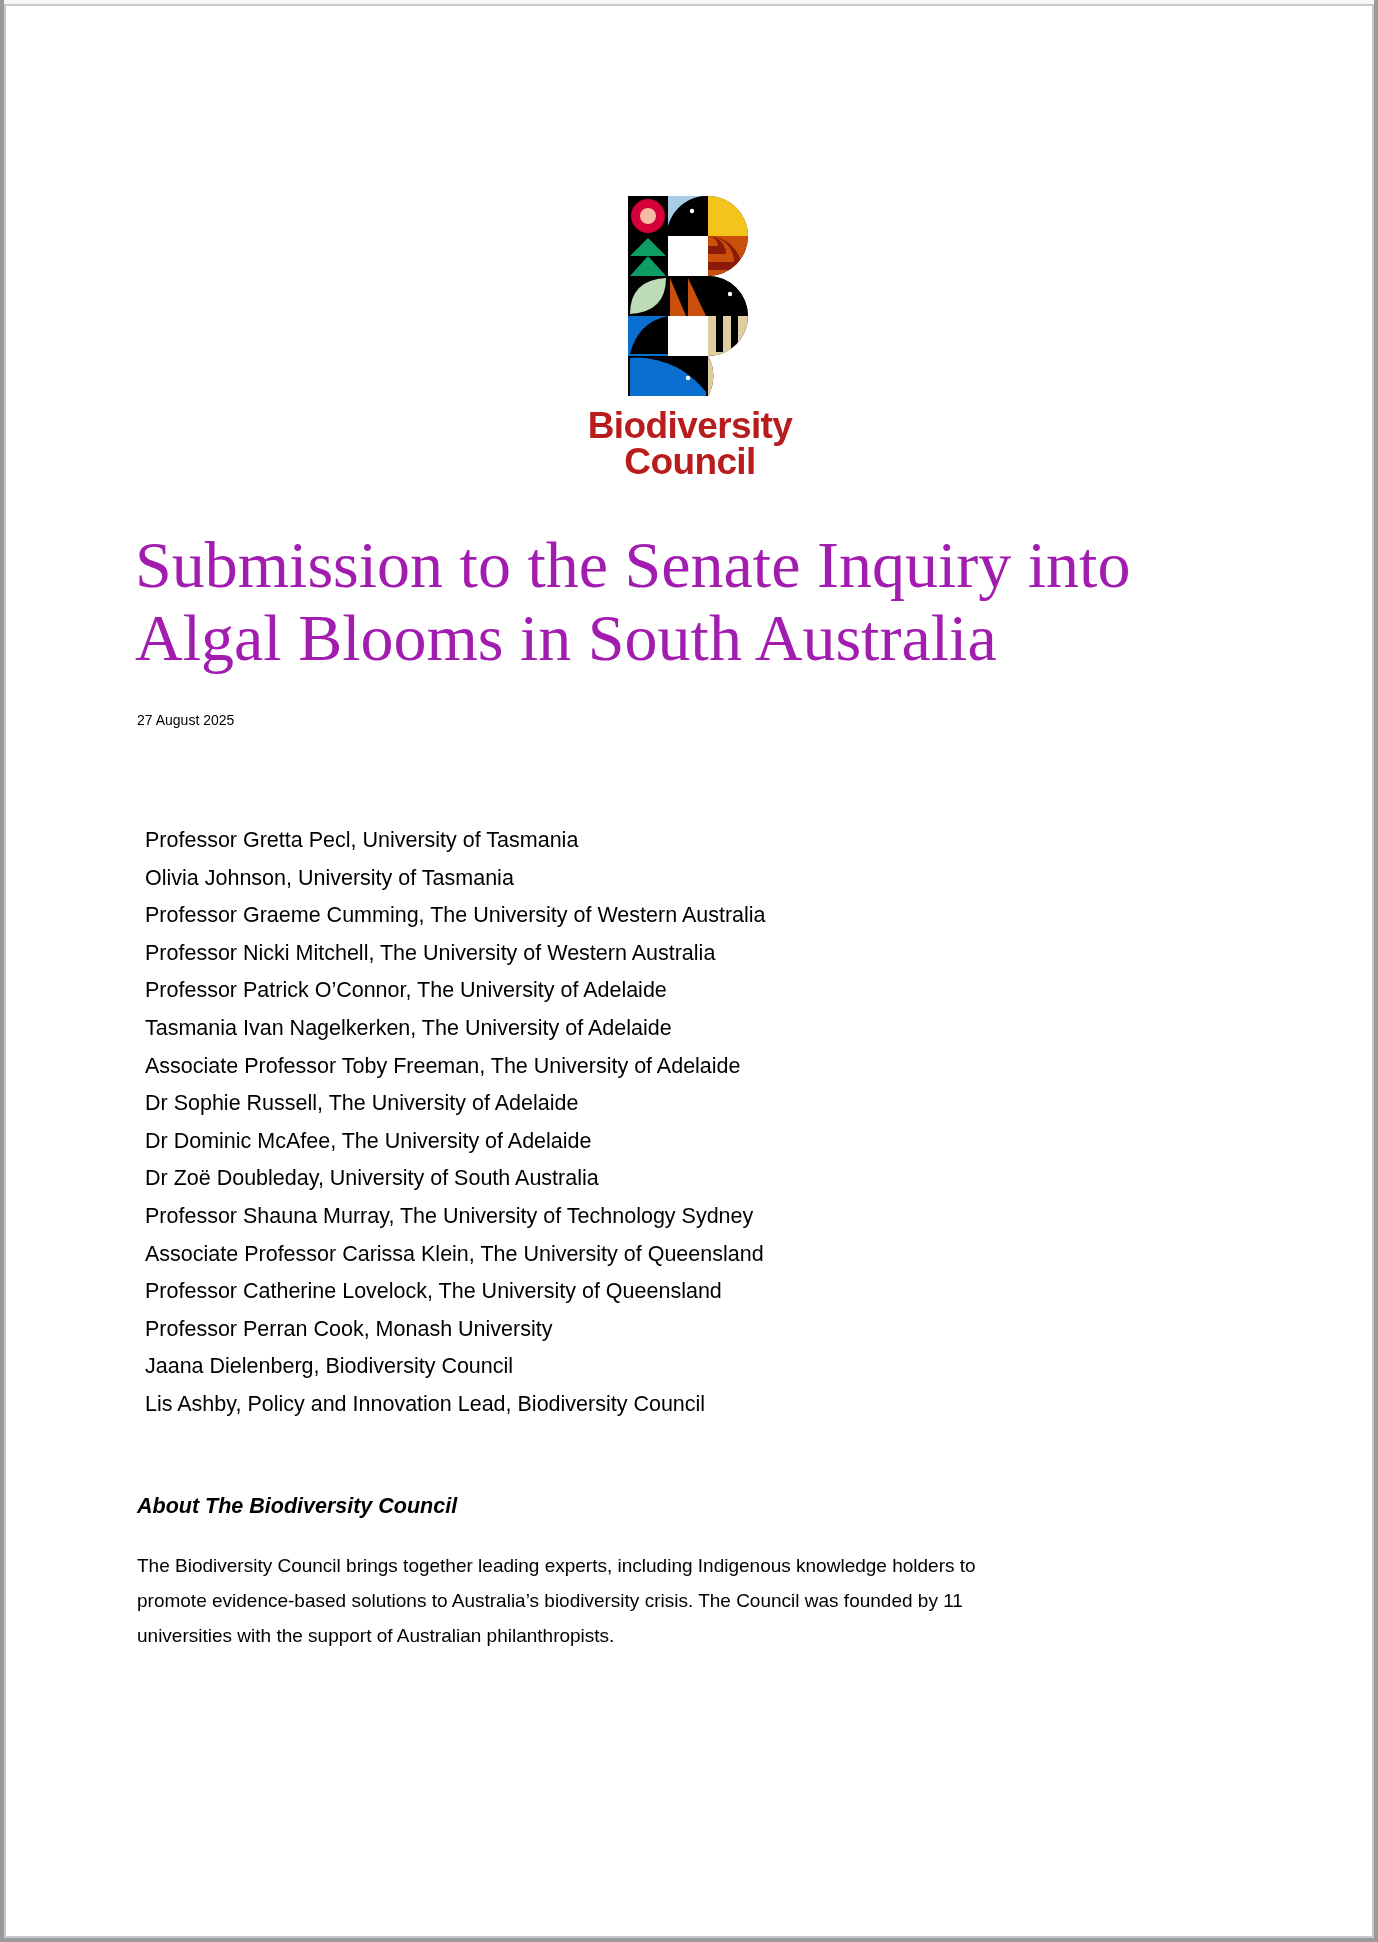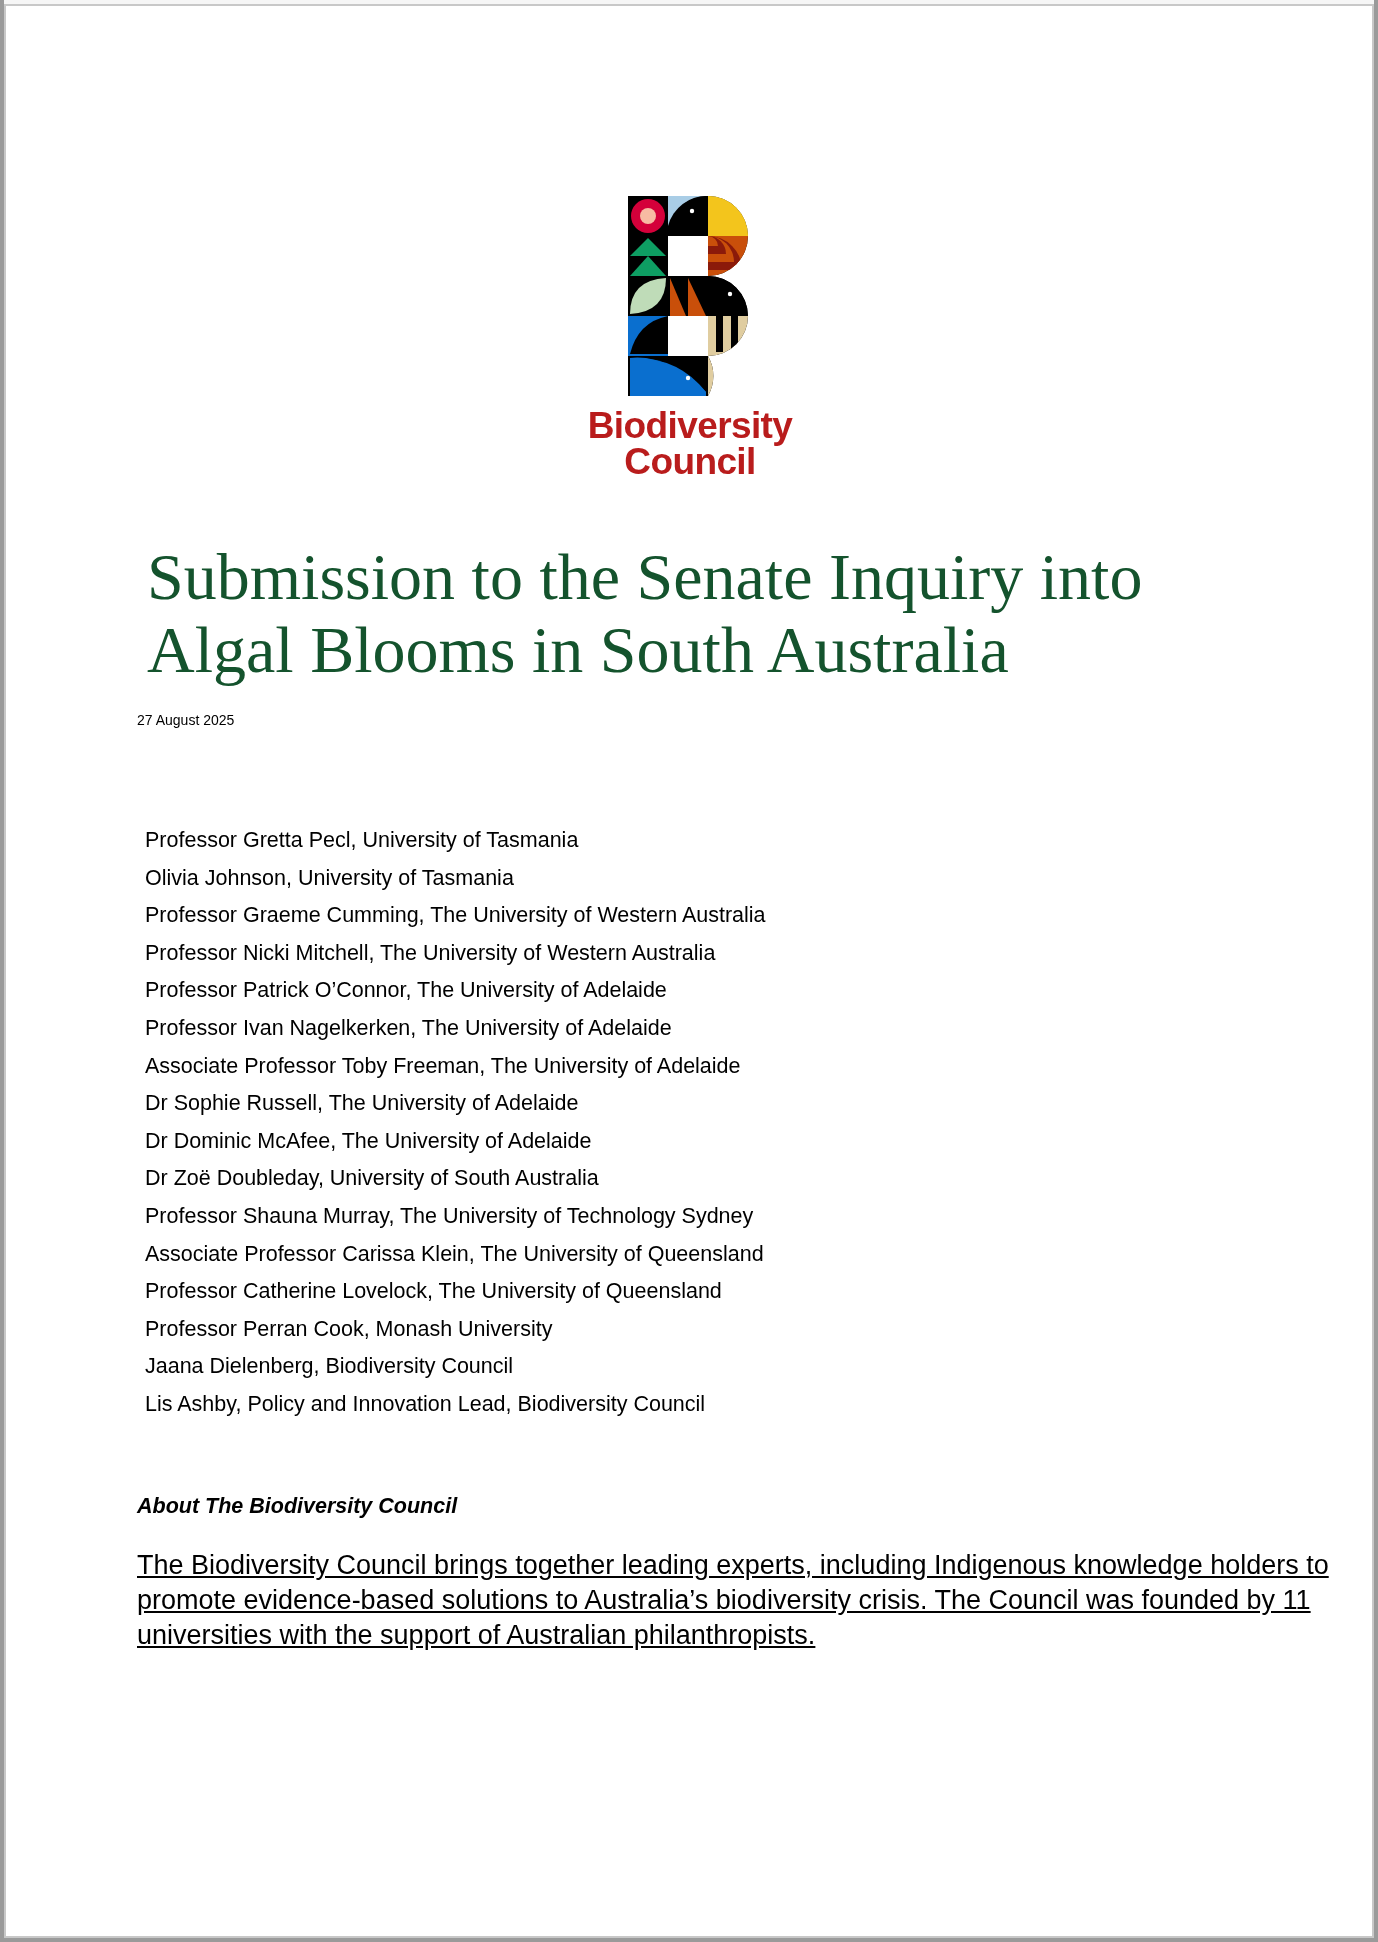--- a/index.html
+++ b/index.html
@@ -23,38 +23,38 @@
   .logo { position: absolute; left: 628px; top: 196px; width: 120px; height: 200px; }
   .logo svg { display: block; }
   .wordmark {
     position: absolute; left: 560px; top: 408px; width: 260px; text-align: center;
     font-family: "Liberation Sans", sans-serif; font-weight: bold;
     font-size: 37px; line-height: 36px; letter-spacing: -0.6px; color: #b91c1c;
   }
 
   
   .title {
-    position: absolute; left: 135px; top: 528px; width: 1140px; margin: 12px;
+    position: absolute; left: 135px; top: 528px; width: 1140px; margin: 0;
     font-family: "Liberation Serif", serif; font-weight: normal;
-    font-size: 66px; line-height: 73px; color: #14532d;
+    font-size: 66px; line-height: 73px; color: #a21caf;
   }
   .date {
     position: absolute; left: 137px; top: 706px;
     font-size: 14px; line-height: 28px;
   }
 
   .authors { position: absolute; left: 137px; top: 814px; margin: 8px; padding: 0; list-style: none; }
   .authors li { font-size: 21.5px; line-height: 37.6px; height: 37.6px; white-space: nowrap; }
 
   .about-heading {
     position: absolute; left: 137px; top: 1492px;
     font-size: 21.5px; line-height: 28px; font-weight: bold; font-style: italic;
   }
   .about-body { position: absolute; left: 137px; top: 1548px; }
-  .about-body div { font-size: 27px; line-height: 35px; white-space: nowrap; text-decoration: underline; }
+  .about-body div { font-size: 19px; line-height: 35px; white-space: nowrap; }
 </style>
 </head>
 <body>
 
 <div class="frame-top"></div>
 <div class="frame-top-inner"></div>
 <div class="frame-left"></div>
 <div class="frame-left-inner"></div>
 <div class="frame-right"></div>
 <div class="frame-right-inner"></div>
@@ -123,21 +123,21 @@
 </h1>
 
 <div class="date">27 August 2025</div>
 
 <ul class="authors">
   <li>Professor Gretta Pecl,  University of Tasmania</li>
   <li>Olivia Johnson, University of Tasmania</li>
   <li>Professor Graeme Cumming, The University of Western Australia</li>
   <li>Professor Nicki Mitchell, The University of Western Australia</li>
   <li>Professor Patrick O’Connor, The University of Adelaide</li>
-  <li>Professor Ivan Nagelkerken, The University of Adelaide</li>
+  <li>Tasmania Ivan Nagelkerken, The University of Adelaide</li>
   <li>Associate Professor Toby Freeman, The University of Adelaide</li>
   <li>Dr Sophie Russell, The University of Adelaide</li>
   <li>Dr Dominic McAfee, The University of Adelaide</li>
   <li>Dr Zoë Doubleday, University of South Australia</li>
   <li>Professor Shauna Murray, The University of Technology Sydney</li>
   <li>Associate Professor Carissa Klein, The University of Queensland</li>
   <li>Professor Catherine Lovelock, The University of Queensland</li>
   <li>Professor Perran Cook, Monash University</li>
   <li>Jaana Dielenberg, Biodiversity Council</li>
   <li>Lis Ashby, Policy and Innovation Lead, Biodiversity Council</li>

